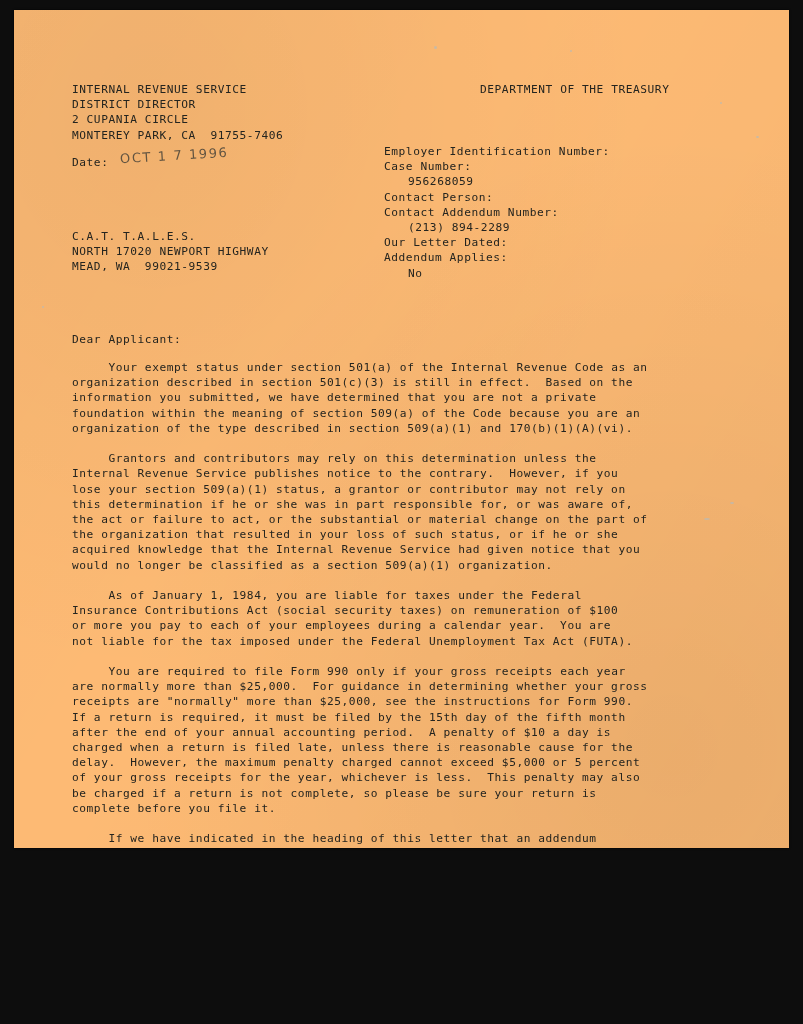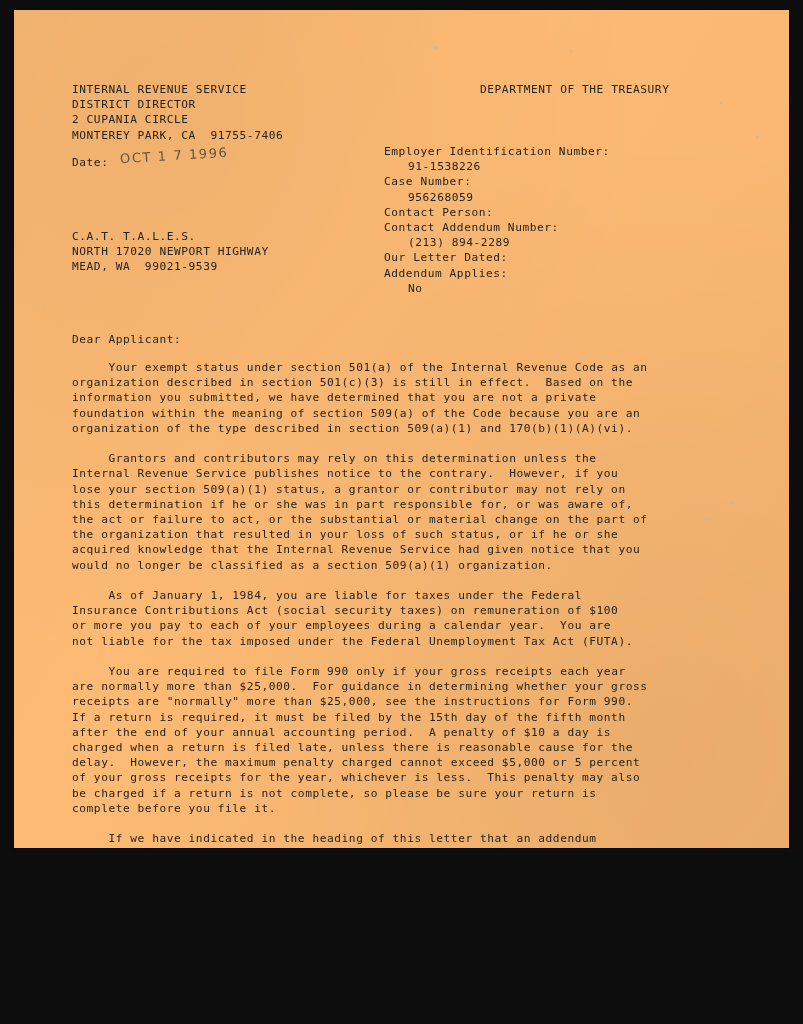--- a/index.html
+++ b/index.html
@@ -154,21 +154,21 @@
       <div class="hdr-right">DEPARTMENT OF THE TREASURY</div>
 
       <div class="date-line">Date:</div>
       <div class="date-stamp">OCT 1 7 1996</div>
 
       <div class="addressee"><span>C.A.T. T.A.L.E.S.</span>
 <span>NORTH 17020 NEWPORT HIGHWAY</span>
 <span>MEAD, WA  99021-9539</span></div>
 
       <div class="meta"><span>Employer Identification Number:</span>
-<span class="ind">91-1538226</span><span>Case Number:</span>
+<span>Case Number:</span>
 <span class="ind">956268059</span><span>Contact Person:</span>
 <span>Contact Addendum Number:</span>
 <span class="ind">(213) 894-2289</span><span>Our Letter Dated:</span>
 <span>Addendum Applies:</span>
 <span class="ind">No</span></div>
 
       <div class="salutation">Dear Applicant:</div>
 
       <div class="body">
         <p class="para">     Your exempt status under section 501(a) of the Internal Revenue Code as an

